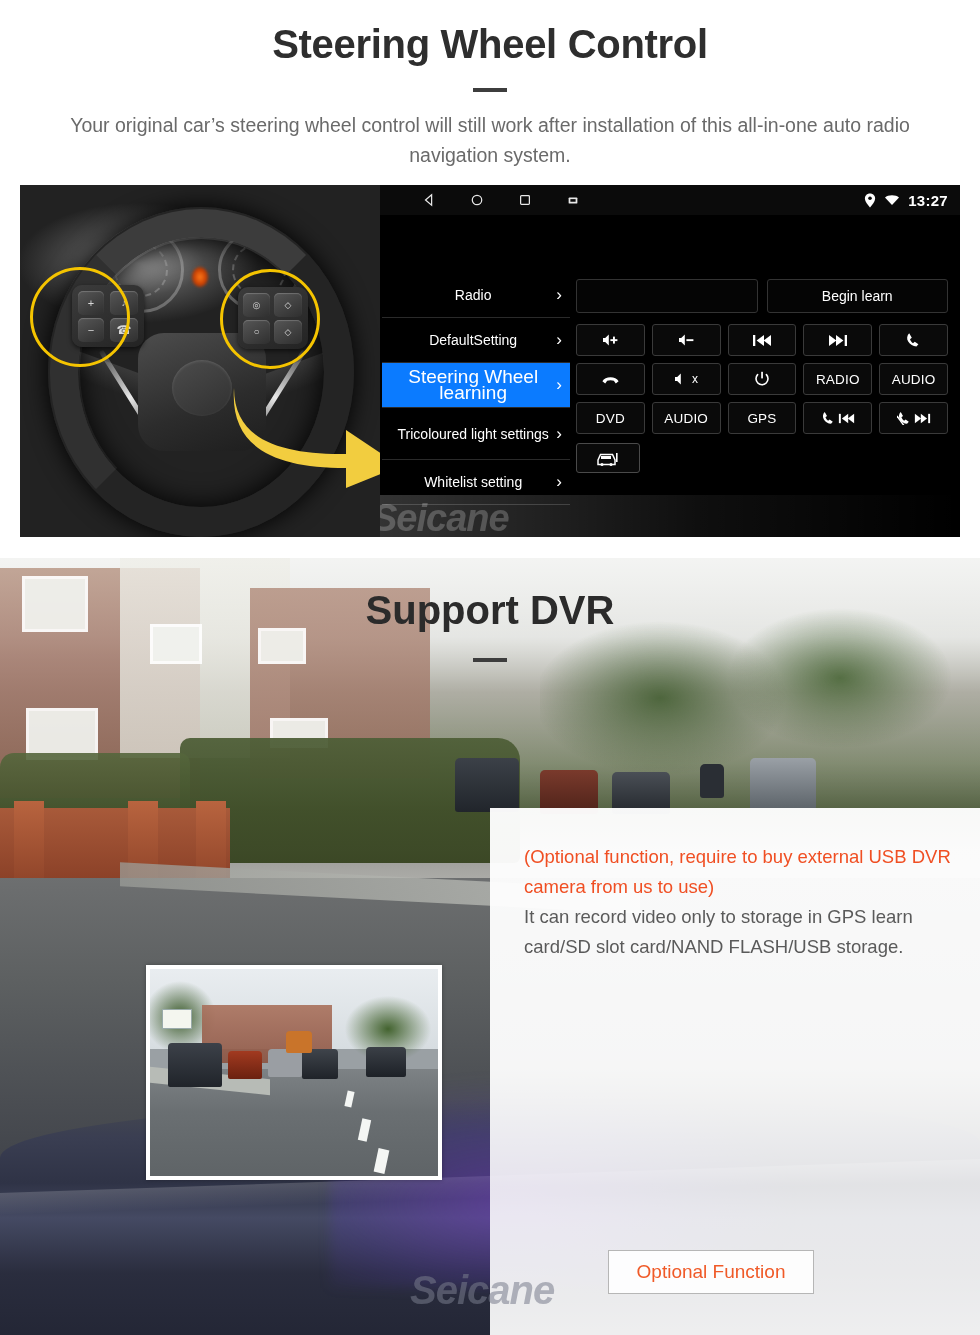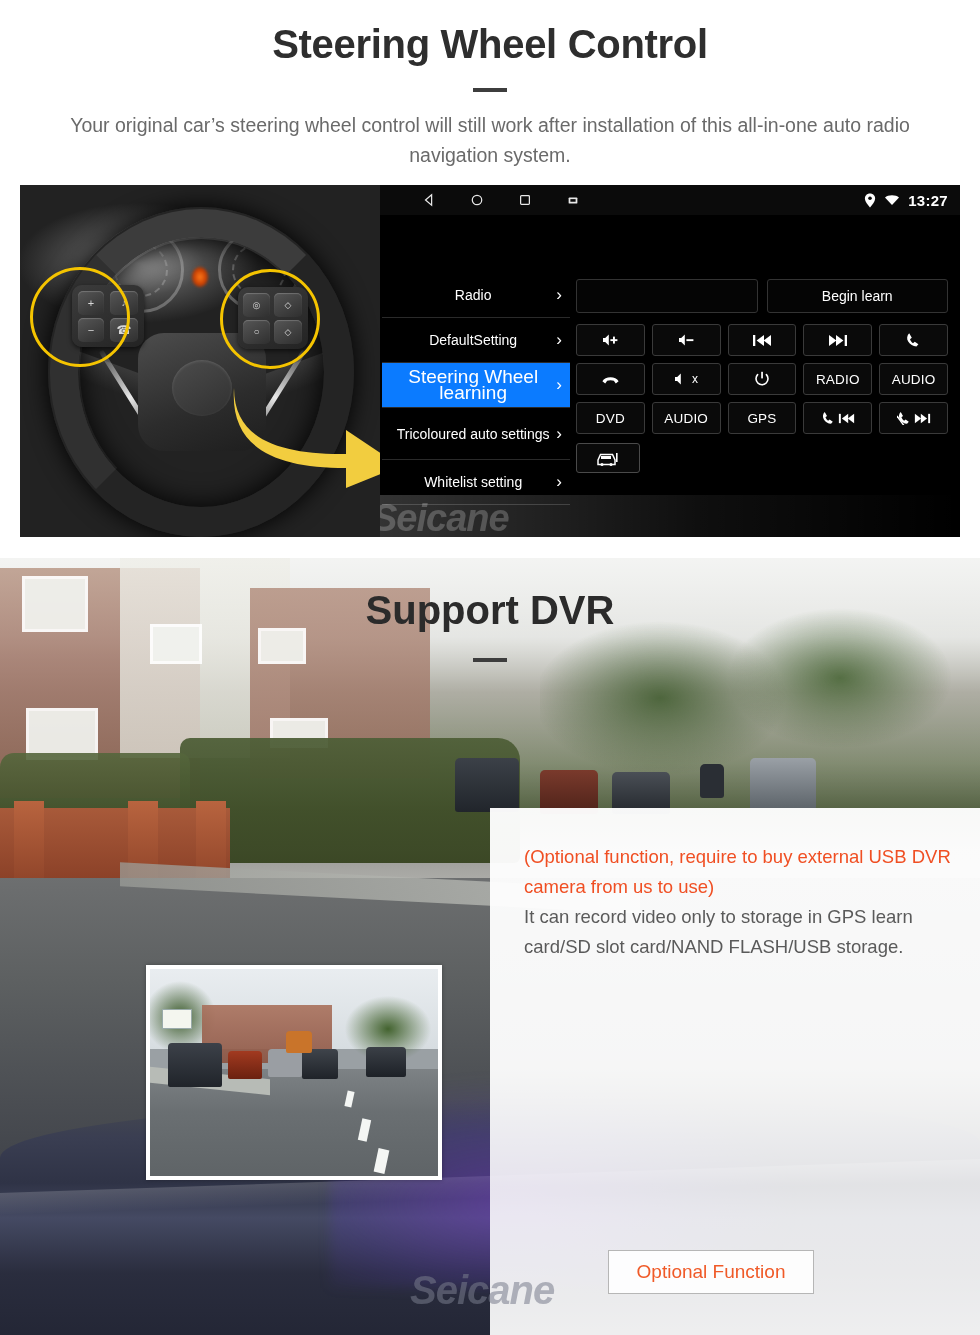--- a/index.html
+++ b/index.html
@@ -399,21 +399,21 @@
           </div>
           <div class="menu-row">
             <span class="menu-label">DefaultSetting</span>
             <span class="chev">›</span>
           </div>
           <div class="menu-row active">
             <span class="menu-label" style="font-size:19px;">Steering Wheel learning</span>
             <span class="chev">›</span>
           </div>
           <div class="menu-row tall">
-            <span class="menu-label">Tricoloured auto settings</span>
+            <span class="menu-label">Tricoloured light settings</span>
             <span class="chev">›</span>
           </div>
           <div class="menu-row">
             <span class="menu-label">Whitelist setting</span>
             <span class="chev">›</span>
           </div>
         </div>
 
         <div class="rightpane">
           <div class="learn-row">

